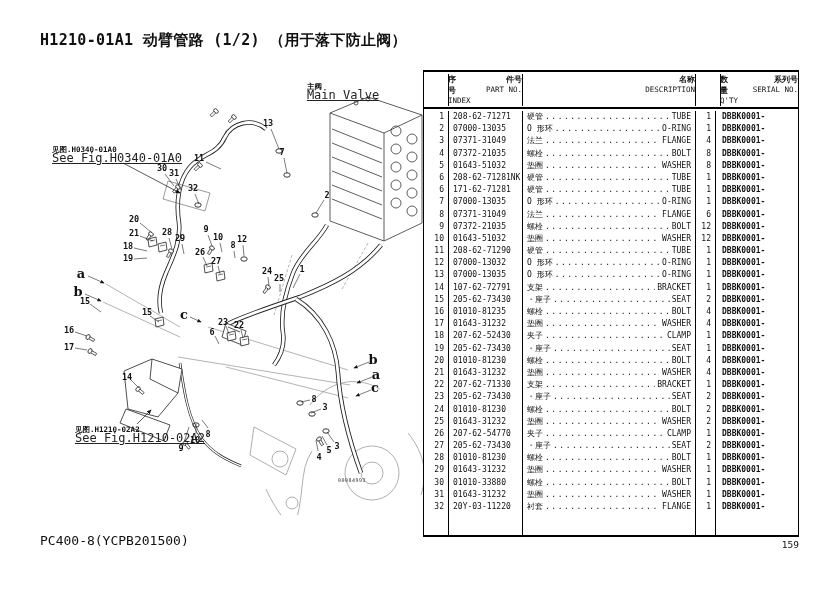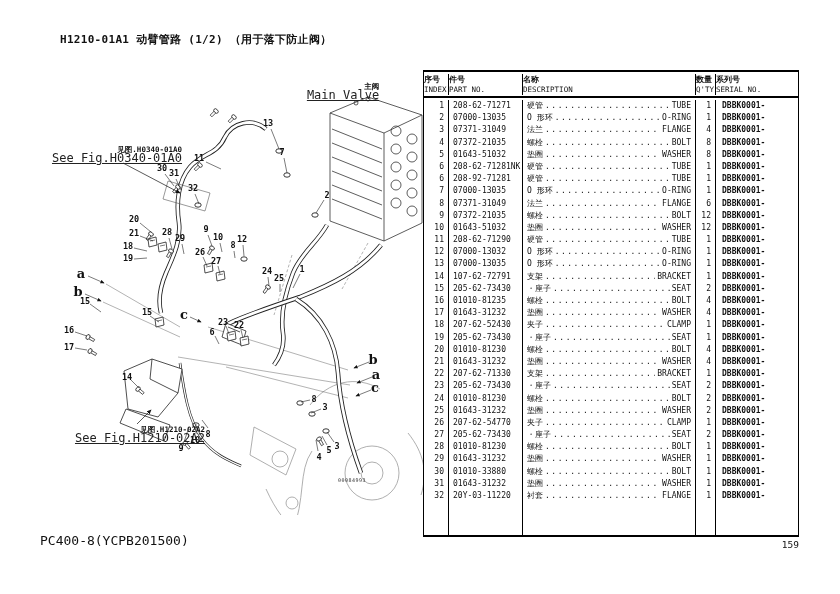--- a/index.html
+++ b/index.html
@@ -1,38 +1,38 @@
 <!DOCTYPE html>
 <html><head>
 <meta charset="utf-8">
 <style>
   * { margin:0; padding:0; box-sizing:border-box; }
   html,body { width:840px; height:594px; background:#f4f4f2; }
   body { font-family:"DejaVu Sans Mono","DejaVu Sans",sans-serif; color:#111; position:relative; }
   #page { position:absolute; inset:0; width:840px; height:594px; background:#ffffff; overflow:hidden; }
 
   
-  #title-block { position:absolute; left:40px; top:33px; font-weight:bold; font-size:11px; line-height:14px; letter-spacing:0.3px; white-space:pre;margin-left:20px; }
+  #title-block { position:absolute; left:40px; top:33px; font-weight:bold; font-size:15px; line-height:14px; letter-spacing:0.3px; white-space:pre; }
 
   
   #diagram { position:absolute; left:30px; top:75px; width:400px; height:440px; }
   #diagram svg { position:absolute; left:0; top:0; }
   .callout { position:absolute; transform:translate(-50%,-50%); font-size:8.5px; font-weight:bold; line-height:9px; white-space:nowrap; }
   .callout.letter { font-family:"DejaVu Serif",serif; font-size:13px; font-weight:bold; }
   .leader { stroke:#222; stroke-width:0.6; }
-  .dlabel { position:absolute; transform:translate(-50%,0); text-align:right; white-space:nowrap; }
+  .dlabel { position:absolute; transform:translate(-50%,0); text-align:left; white-space:nowrap; }
   .dlabel .cn { font-weight:bold; font-size:7.5px; line-height:8px; }
   .dlabel .en { font-size:12px; line-height:8px; color:#222;text-decoration:underline; }
   #drawing-no { position:absolute; left:322px; top:402px; transform:translate(-50%,0); font-size:5px; letter-spacing:0.5px; color:#333; }
 
   
   #parts-table { position:absolute; left:423px; top:70px; width:376px; height:467px; border:1px solid #000; border-top-width:2px; border-bottom-width:2px; display:flex; flex-direction:column; background:#fff; }
   .tgrid { display:grid; grid-template-columns:25px 74px 173px 20px 82px; }
   #thead { border-bottom:2px solid #000; padding:2px 0 1px 0; }
-  .hcell { text-align:left; border-right:1px solid #000; }
+  .hcell { text-align:right; border-right:1px solid #000;margin-left:24px; }
   .hcell:last-child { border-right:none; }
   .hcell .cn { font-size:8px; font-weight:bold; line-height:11px; }
   .hcell .en { font-size:7.5px; line-height:10px; }
   #tbody { flex:1; display:flex; flex-direction:column; padding-top:2px; }
   .trow { height:12.2px; line-height:12.2px; font-size:8px; flex:none; }
   .trow.filler { flex:1; height:auto; }
   .c { border-right:1px solid #000; overflow:hidden; white-space:nowrap; height:100%; }
   .c:last-child { border-right:none;font-weight:bold; }
   .c-index { text-align:right; padding-right:4px; }
   .c-part  { padding-left:4px; }
@@ -371,21 +371,21 @@
           <div class="c c-desc">
             <span class="dn">硬管</span>
             <span class="dots">........................................................................................................................</span>
             <span class="de">TUBE</span>
           </div>
           <div class="c c-qty">1</div>
           <div class="c c-serial">DBBK0001-</div>
         </div>
         <div class="trow tgrid">
           <div class="c c-index">6</div>
-          <div class="c c-part">208-92-71281</div>
+          <div class="c c-part">171-62-71281</div>
           <div class="c c-desc">
             <span class="dn">硬管</span>
             <span class="dots">........................................................................................................................</span>
             <span class="de">TUBE</span>
           </div>
           <div class="c c-qty">1</div>
           <div class="c c-serial">DBBK0001-</div>
         </div>
         <div class="trow tgrid">
           <div class="c c-index">7</div>

